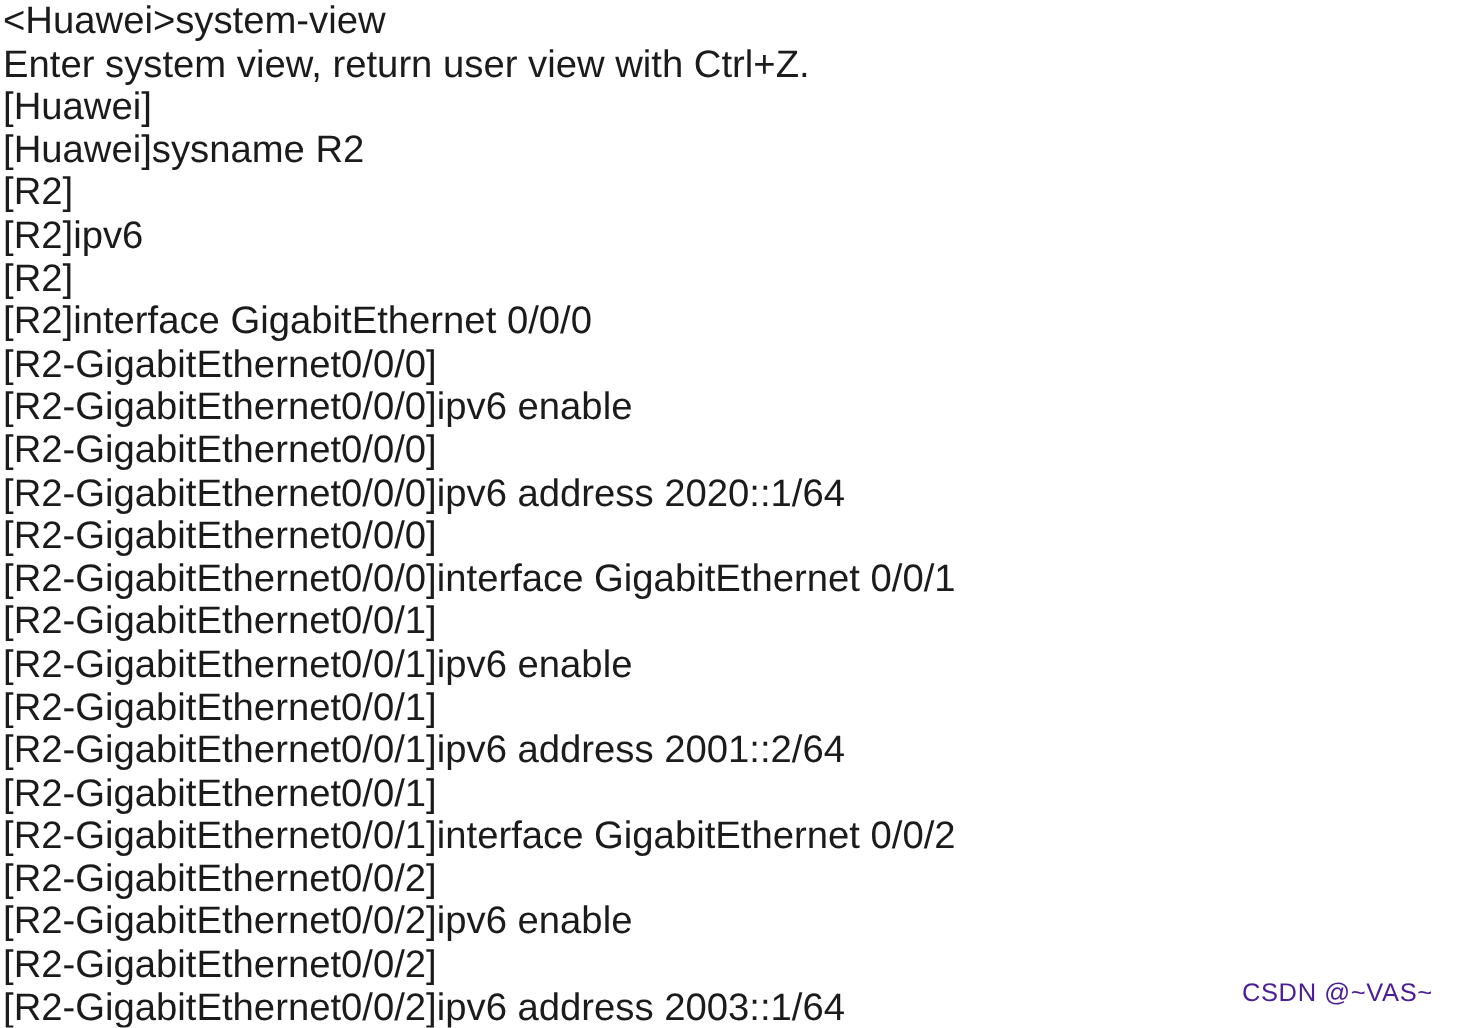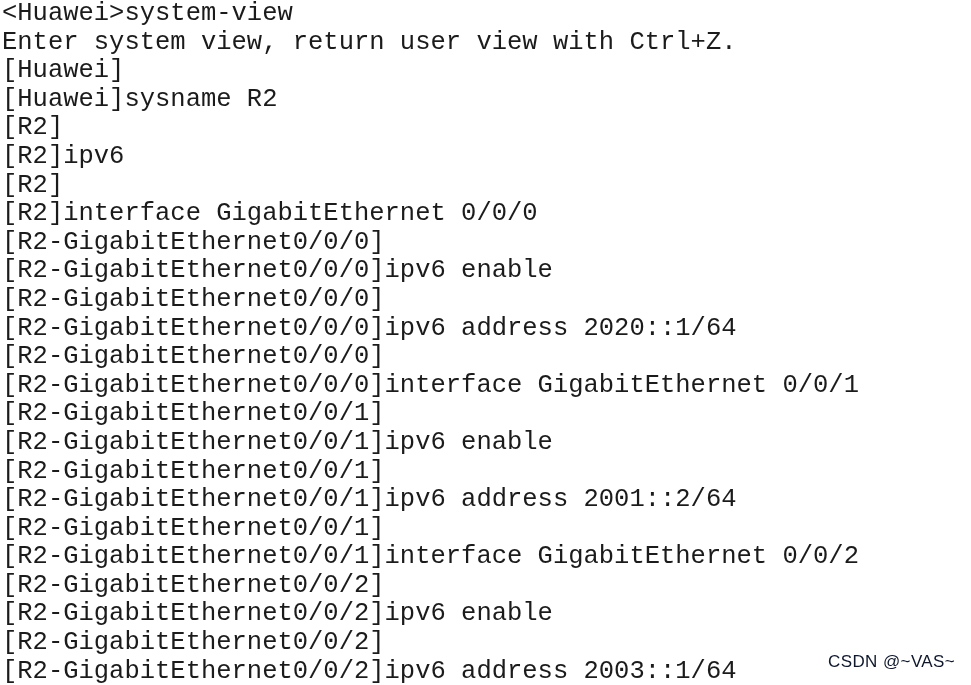--- a/index.html
+++ b/index.html
@@ -29,29 +29,29 @@
     font-family: "Liberation Mono", "DejaVu Sans Mono", monospace;
     font-size: 25.5px;
     line-height: 28.6px;
     color: #1b1b1b;
     letter-spacing: 0px;
     white-space: pre;
   }
   .console-line {
     height: 28.6px;
     white-space: pre;
-    font-family: Liberation Mono, monospace;
+    font-family: Liberation Sans, sans-serif;
   }
   #watermark {
     position: absolute;
     left: 828px;
     top: 652px;
     font-family: "Liberation Sans", "DejaVu Sans", sans-serif;
     font-size: 17px;
-    color: #0f172a;
+    color: #4c1d95;
     letter-spacing: 0.4px;
     white-space: pre;
   }
 </style>
 </head>
 <body>
 
 <div id="terminal">
 
   <div id="console-lines"><div class="console-line">&lt;Huawei&gt;system-view</div><div class="console-line">Enter system view, return user view with Ctrl+Z.</div><div class="console-line">[Huawei]</div><div class="console-line">[Huawei]sysname R2</div><div class="console-line">[R2]</div><div class="console-line">[R2]ipv6</div><div class="console-line">[R2]</div><div class="console-line">[R2]interface GigabitEthernet 0/0/0</div><div class="console-line">[R2-GigabitEthernet0/0/0]</div><div class="console-line">[R2-GigabitEthernet0/0/0]ipv6 enable</div><div class="console-line">[R2-GigabitEthernet0/0/0]</div><div class="console-line">[R2-GigabitEthernet0/0/0]ipv6 address 2020::1/64</div><div class="console-line">[R2-GigabitEthernet0/0/0]</div><div class="console-line">[R2-GigabitEthernet0/0/0]interface GigabitEthernet 0/0/1</div><div class="console-line">[R2-GigabitEthernet0/0/1]</div><div class="console-line">[R2-GigabitEthernet0/0/1]ipv6 enable</div><div class="console-line">[R2-GigabitEthernet0/0/1]</div><div class="console-line">[R2-GigabitEthernet0/0/1]ipv6 address 2001::2/64</div><div class="console-line">[R2-GigabitEthernet0/0/1]</div><div class="console-line">[R2-GigabitEthernet0/0/1]interface GigabitEthernet 0/0/2</div><div class="console-line">[R2-GigabitEthernet0/0/2]</div><div class="console-line">[R2-GigabitEthernet0/0/2]ipv6 enable</div><div class="console-line">[R2-GigabitEthernet0/0/2]</div><div class="console-line">[R2-GigabitEthernet0/0/2]ipv6 address 2003::1/64</div></div>

